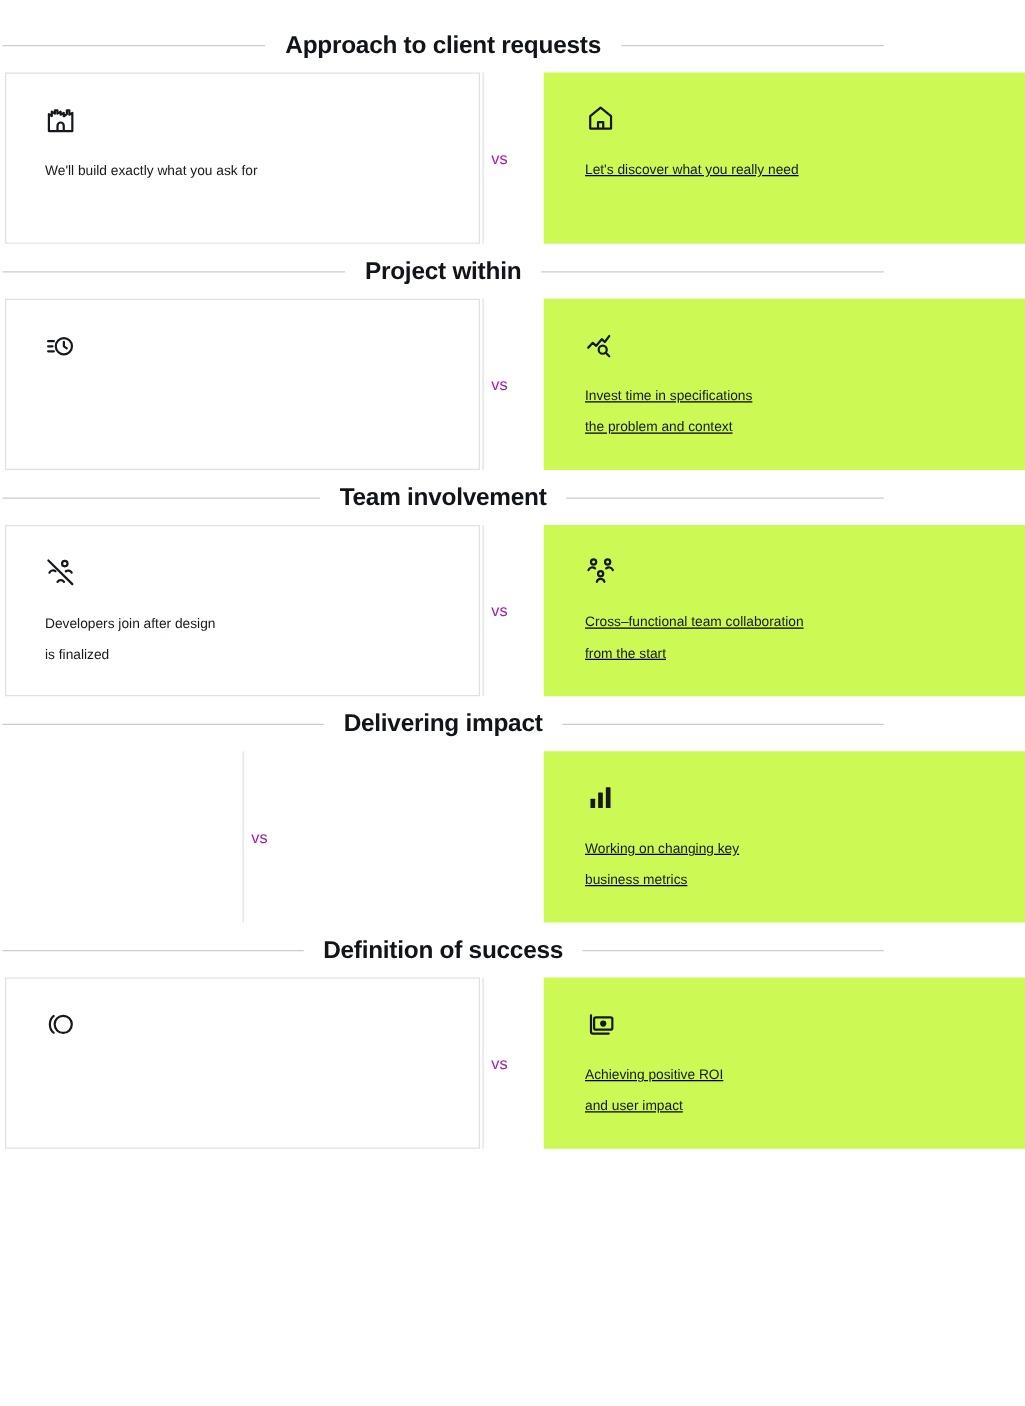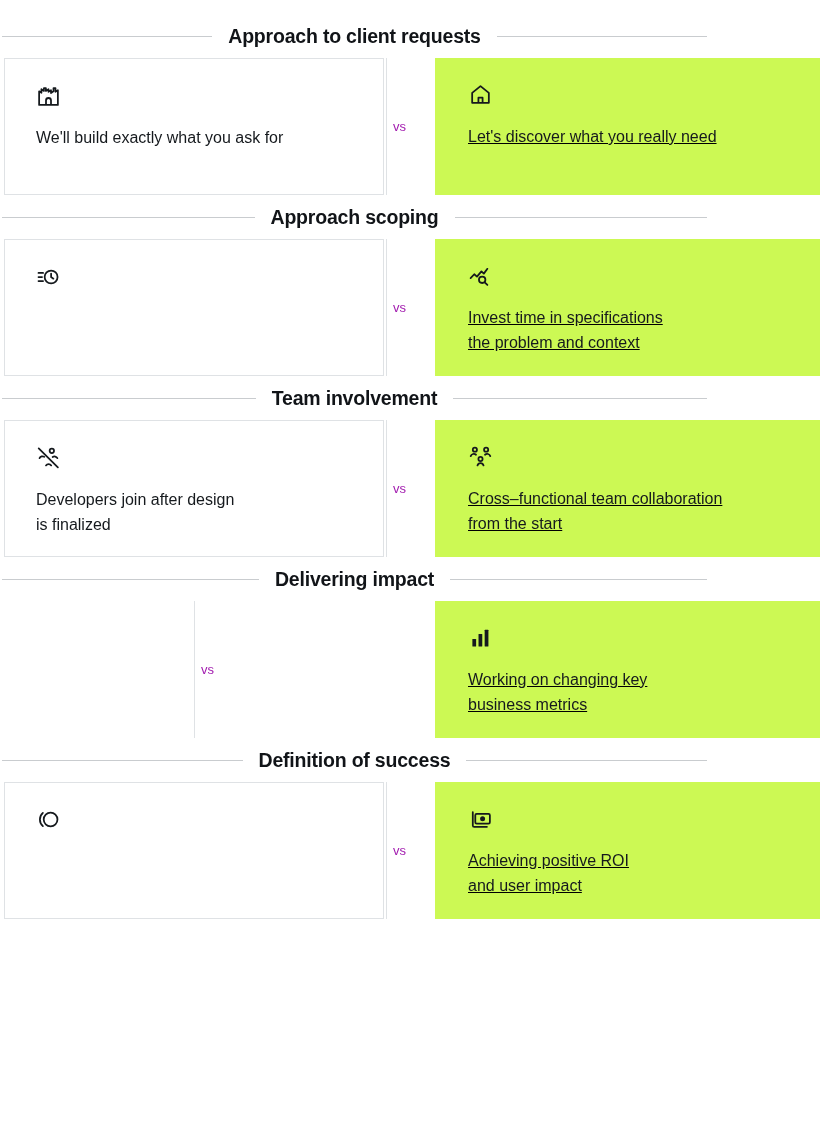--- a/index.html
+++ b/index.html
@@ -100,21 +100,21 @@
 
   .card-icon {
     height: 26px;
     margin-bottom: 16px;
     display: block;
     color: #15191d;
   }
   .card-icon svg { display: block; }
 
   .card-text {
-    font-size: 16px;
+    font-size: 11px;
     line-height: 25px;
     color: #15191d;
     white-space: pre-line;
   }
 </style>
 </head>
 <body>
 
 <div class="board">
 
@@ -146,21 +146,21 @@
           </svg>
         </span>
         <div class="card-text">Let's discover what you really need</div>
       </div>
     </div>
   </div>
 
   <div class="section">
     <div class="sec-head">
       <div class="sec-rule left"></div>
-      <div class="sec-title">Approach scoping</div>
+      <div class="sec-title">Project within</div>
       <div class="sec-rule right"></div>
     </div>
     <div class="row">
       <div class="card plain">
         <span class="card-icon">
           <svg width="25" height="25" viewBox="0 0 24 24" fill="none" stroke="#15191d" stroke-width="1.7">
             <circle cx="14.5" cy="12.5" r="6.2"></circle>
             <path d="M14.5 9.2v3.3l2.2 1.6" stroke-linecap="round"></path>
             <path d="M2.4 8.6h4.4M2.4 12.5h3.4M2.4 16.4h4.4" stroke-linecap="round"></path>
           </svg>

